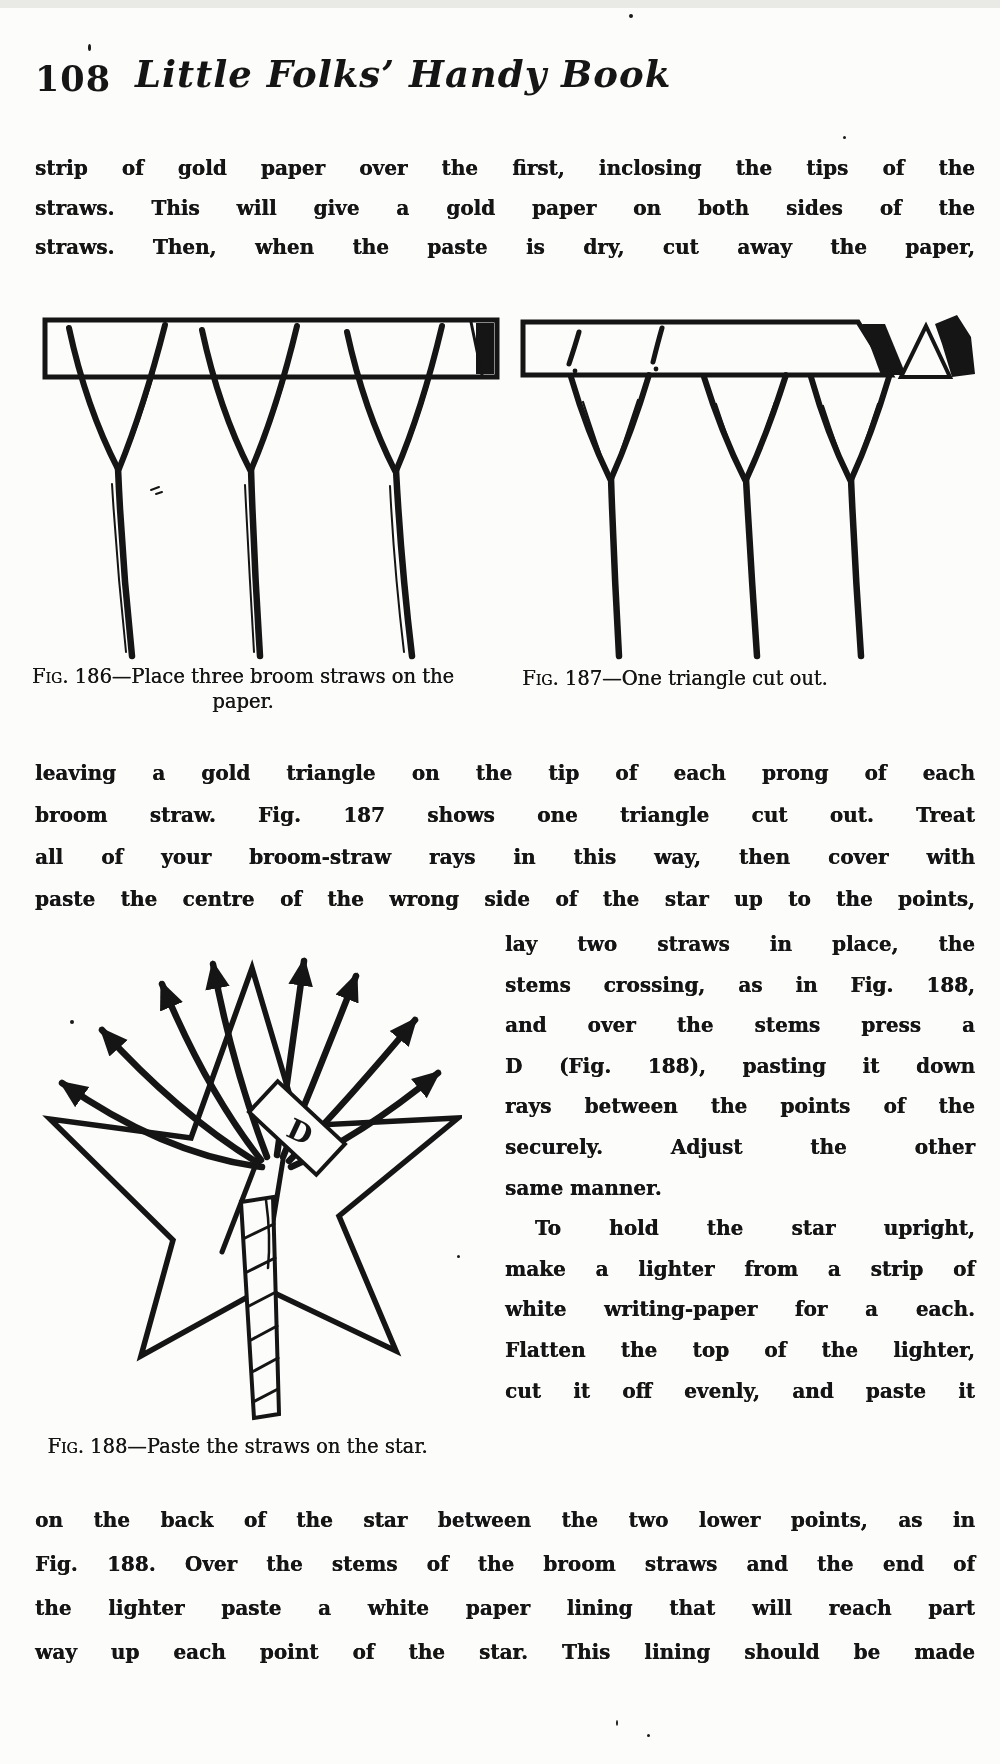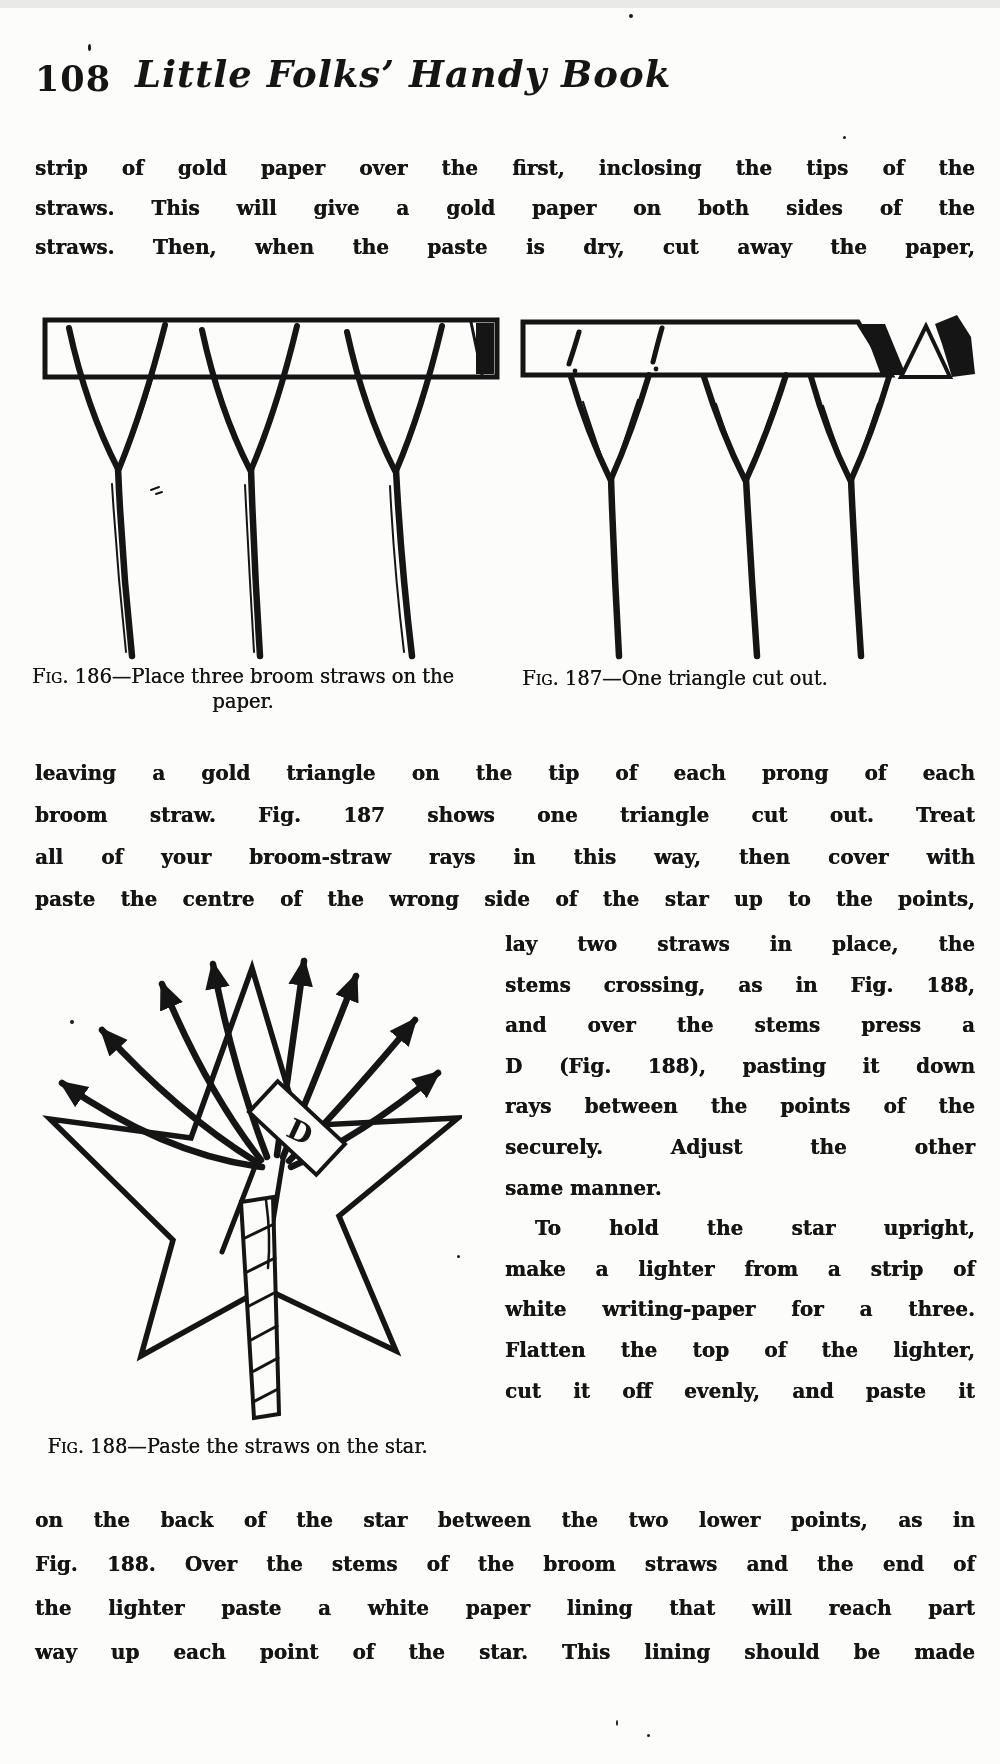--- a/index.html
+++ b/index.html
@@ -168,21 +168,21 @@
   <div class="para bodytext col">
     <div class="line">lay two straws in place, the</div>
     <div class="line">stems crossing, as in Fig. 188,</div>
     <div class="line">and over the stems press a</div>
     <div class="line">D (Fig. 188), pasting it down</div>
     <div class="line">rays between the points of the</div>
     <div class="line">securely. Adjust the other</div>
     <div class="line nj">same manner.</div>
     <div class="line ind">To hold the star upright,</div>
     <div class="line">make a lighter from a strip of</div>
-    <div class="line">white writing-paper for a three.</div>
+    <div class="line">white writing-paper for a each.</div>
     <div class="line">Flatten the top of the lighter,</div>
     <div class="line">cut it off evenly, and paste it</div>
   </div>
 
   <div class="para bodytext p3">
     <div class="line">on the back of the star between the two lower points, as in</div>
     <div class="line">Fig. 188. Over the stems of the broom straws and the end of</div>
     <div class="line">the lighter paste a white paper lining that will reach part</div>
     <div class="line">way up each point of the star. This lining should be made</div>
   </div>

